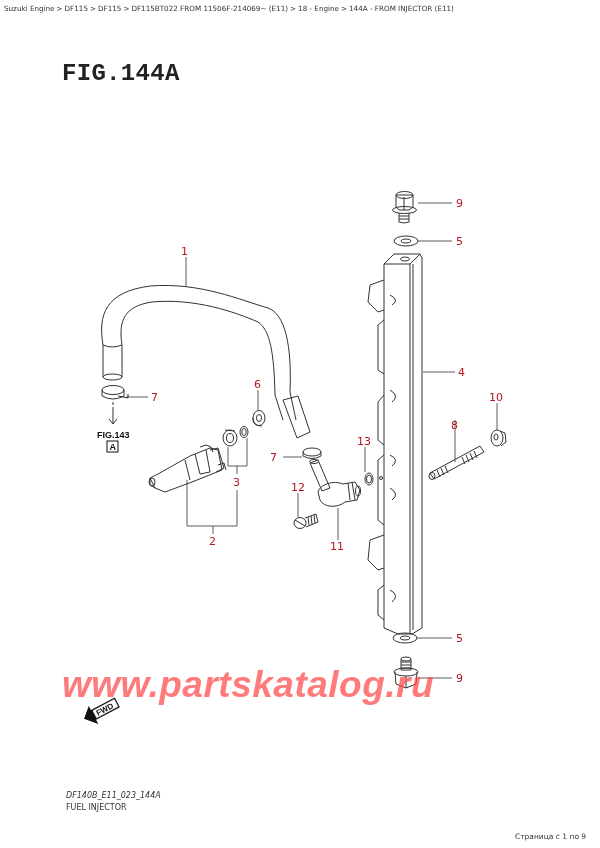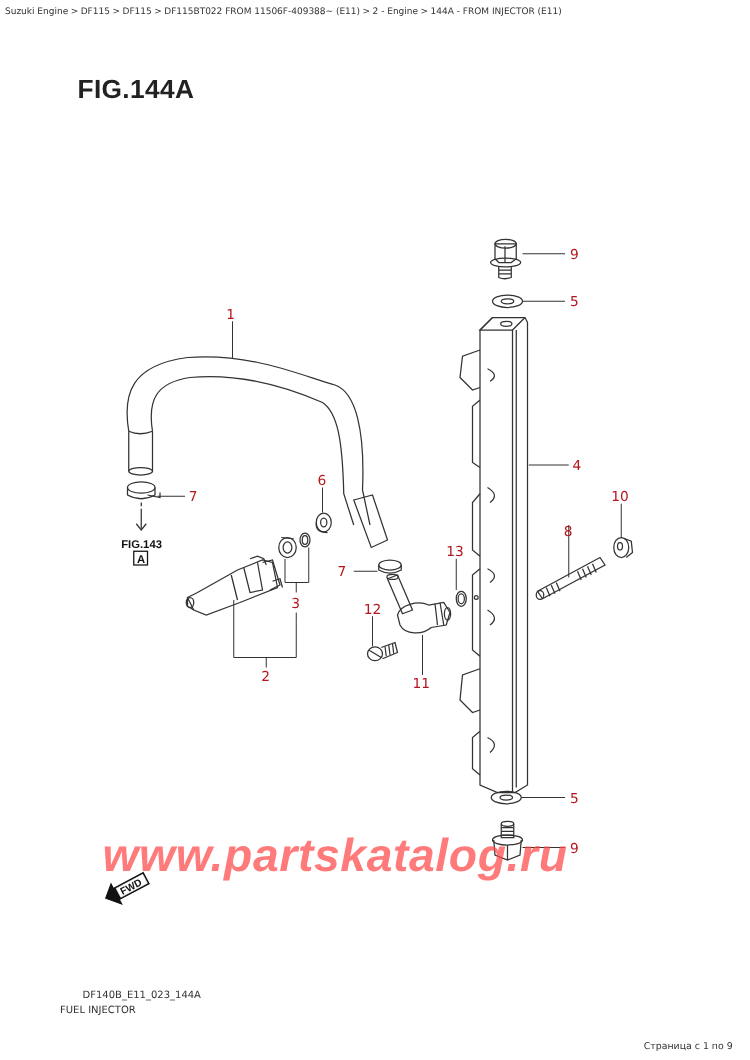--- a/index.html
+++ b/index.html
@@ -1,33 +1,33 @@
 <!DOCTYPE html>
 <html><head>
 <meta charset="utf-8">
 <style>
   html,body{margin:0;padding:0;background:#fff;}
   body{width:600px;height:848px;position:relative;overflow:hidden;font-family:"DejaVu Sans",sans-serif;color:#222;}
   .breadcrumb{position:absolute;left:4px;top:4px;font-size:7.2px;color:#333;white-space:nowrap;}
   .breadcrumb a{color:#333;text-decoration:none;}
   .breadcrumb .sep{margin:0 2px;}
-  .fig-title{position:absolute;left:62px;top:60px;font-family:Liberation Sans, sans-serif;font-weight:bold;font-size:21px;color:#222;letter-spacing:0.3px;}
+  .fig-title{position:absolute;left:62px;top:60px;font-family:Liberation Mono, monospace;font-weight:bold;font-size:24px;color:#222;letter-spacing:0.3px;}
   svg.diagram{position:absolute;left:0;top:0;}
   .callout{font-family:"DejaVu Sans",sans-serif;font-size:11px;fill:#b5161e;}
   .ref{font-family:"Liberation Sans",sans-serif;font-weight:bold;font-size:9px;fill:#111;}
-  .watermark{position:absolute;left:62px;top:664px;font-family:"Liberation Sans",sans-serif;font-style:italic;font-weight:bold;font-size:37px;color:rgba(255,70,70,0.72);letter-spacing:0.5px;white-space:nowrap;margin-left:20px;}
-  .footer-code{position:absolute;left:66px;top:791px;font-size:8px;color:#333;}
-  .footer-name{position:absolute;left:48px;top:803px;font-size:8px;color:#333;}
+  .watermark{position:absolute;left:62px;top:664px;font-family:"Liberation Sans",sans-serif;font-style:italic;font-weight:bold;font-size:37px;color:rgba(255,70,70,0.72);letter-spacing:0.5px;white-space:nowrap;}
+  .footer-code{position:absolute;left:66px;top:791px;font-size:8px;color:#333;font-style:italic;}
+  .footer-name{position:absolute;left:66px;top:803px;font-size:8px;color:#333;}
   .page-info{position:absolute;left:515px;top:832px;font-size:7.5px;color:#333;white-space:nowrap;}
 </style>
 </head>
 <body>
 
 <nav class="breadcrumb">
-  <a href="#">Suzuki Engine</a><span class="sep">&gt;</span><a href="#">DF115</a><span class="sep">&gt;</span><a href="#">DF115</a><span class="sep">&gt;</span><a href="#">DF115BT022 FROM 11506F-409388~ (E11)</a><span class="sep">&gt;</span><a href="#">2 - Engine</a><span class="sep">&gt;</span><span>144A - FROM INJECTOR (E11)</span>
+  <a href="#">Suzuki Engine</a><span class="sep">&gt;</span><a href="#">DF115</a><span class="sep">&gt;</span><a href="#">DF115</a><span class="sep">&gt;</span><a href="#">DF115BT022 FROM 11506F-214069~ (E11)</a><span class="sep">&gt;</span><a href="#">18 - Engine</a><span class="sep">&gt;</span><span>144A - FROM INJECTOR (E11)</span>
 </nav>
 
 <div class="fig-title">FIG.144A</div>
 
 <svg class="diagram" width="600" height="848" viewBox="0 0 600 848" fill="none" stroke="#333" stroke-width="1">
 
   <g>
     <path d="M103,345 C98,315 105,292 150,286 C200,282 240,300 268,308 C285,314 292,345 290,392 L296,420" stroke-width="1"></path>
     <path d="M122,345 C118,320 125,306 152,302 C195,298 235,312 258,322 C270,330 274,352 275,395 L283,420"></path>
     <path d="M103,345 L103,377 M122,345 L122,377"></path>

